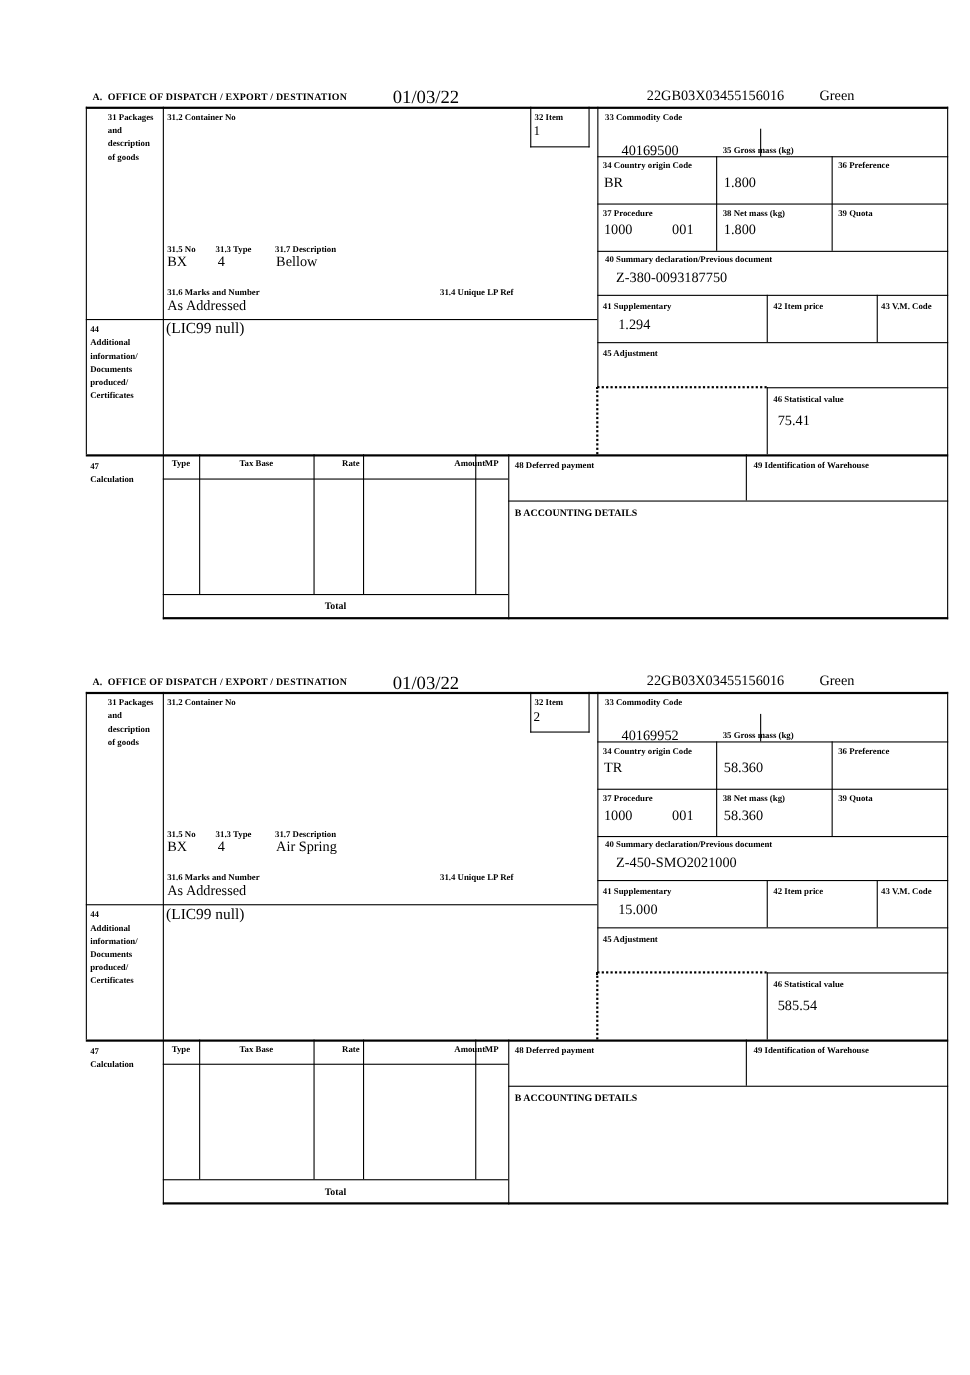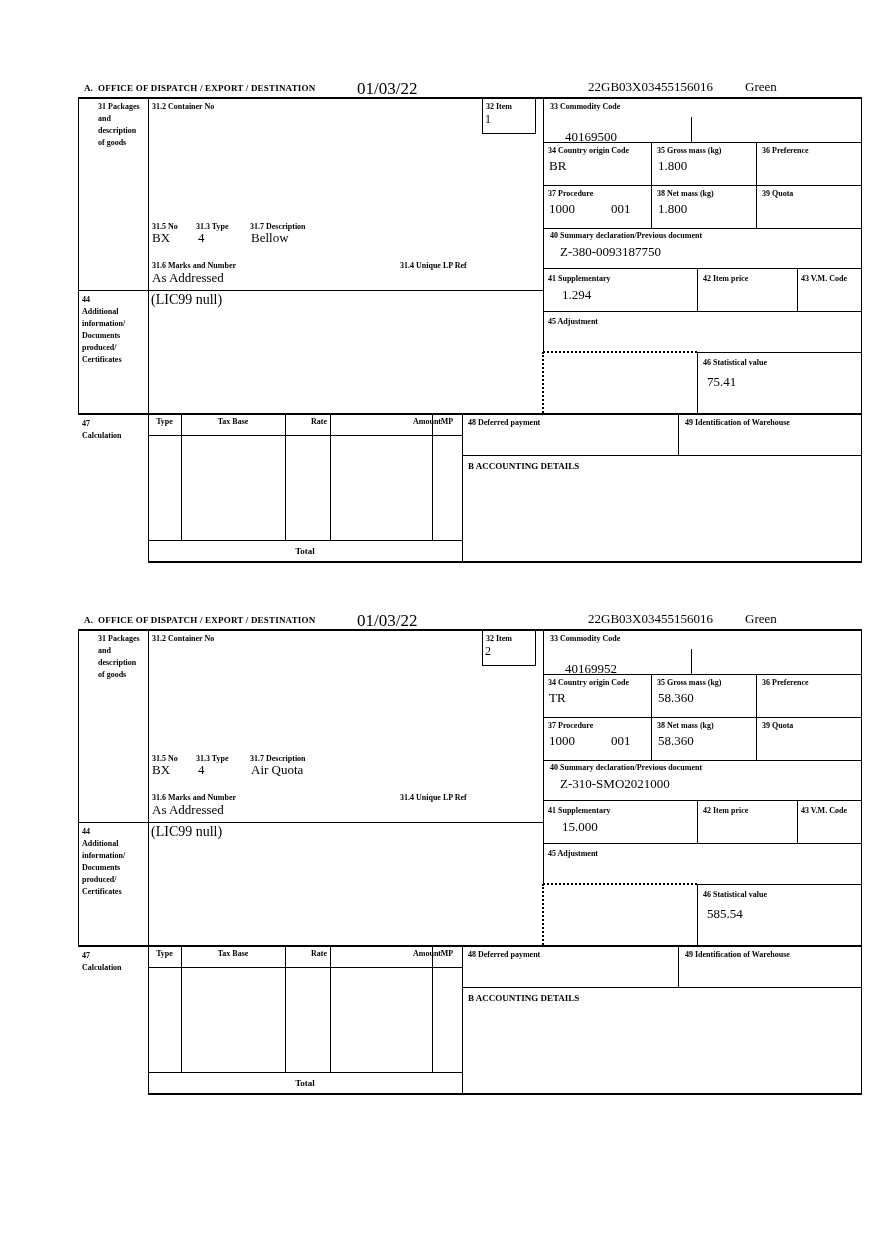--- a/index.html
+++ b/index.html
@@ -59,21 +59,21 @@
   
   .lb{position:absolute;font-size:8px;font-weight:bold;line-height:10px;white-space:nowrap;}
   .lb-multi span{display:block;line-height:12px;white-space:nowrap;}
   .val{position:absolute;font-size:13px;line-height:14px;white-space:nowrap;}
   .lb-31{left:20px;top:4px;}
   .lb-312{left:74px;top:5px;}
   .lb-32{left:408px;top:5px;}
   .v-item{left:407px;top:15px;font-size:12px;}
   .lb-33{left:472px;top:5px;}
   .v-comm{left:487px;top:22px;margin-top:11px;}
-  .lb-34{left:470px;top:49px;} .lb-35{left:579px;top:49px;} .lb-36{left:684px;top:49px;}
+  .lb-34{left:470px;top:49px;} .lb-35{left:579px;top:35px;} .lb-36{left:684px;top:49px;}
   .v-origin{left:471px;top:62px;} .v-gross{left:580px;top:62px;}
   .lb-37{left:470px;top:92px;} .lb-38{left:579px;top:92px;} .lb-39{left:684px;top:92px;}
   .v-proc{left:471px;top:105px;} .v-proc2{left:533px;top:105px;} .v-net{left:580px;top:105px;}
   .lb-40{left:472px;top:134px;}
   .v-prevdoc{left:482px;top:148px;}
   .lb-41{left:470px;top:177px;} .lb-42{left:625px;top:177px;} .lb-43{left:723px;top:177px;}
   .v-suppl{left:484px;top:191px;}
   .lb-45{left:470px;top:220px;}
   .lb-46{left:625px;top:261px;}
   .v-stat{left:629px;top:278px;}
@@ -260,34 +260,34 @@
     <div class="lb lb-35">35 Gross mass (kg)</div>
     <div class="val v-gross">58.360</div>
     <div class="lb lb-36">36 Preference</div>
     <div class="lb lb-37">37 Procedure</div>
     <div class="val v-proc">1000</div>
     <div class="val v-proc2">001</div>
     <div class="lb lb-38">38 Net mass (kg)</div>
     <div class="val v-net">58.360</div>
     <div class="lb lb-39">39 Quota</div>
     <div class="lb lb-40">40 Summary declaration/Previous document</div>
-    <div class="val v-prevdoc">Z-310-SMO2021000</div>
+    <div class="val v-prevdoc">Z-450-SMO2021000</div>
     <div class="lb lb-41">41 Supplementary</div>
     <div class="val v-suppl">15.000</div>
     <div class="lb lb-42">42 Item price</div>
     <div class="lb lb-43">43 V.M. Code</div>
     <div class="lb lb-45">45 Adjustment</div>
     <div class="lb lb-46">46 Statistical value</div>
     <div class="val v-stat">585.54</div>
     <div class="lb lb-315">31.5 No</div>
     <div class="lb lb-313">31.3 Type</div>
     <div class="lb lb-317">31.7 Description</div>
     <div class="val v-pkgno">BX</div>
     <div class="val v-pkgtype">4</div>
-    <div class="val v-desc">Air Quota</div>
+    <div class="val v-desc">Air Spring</div>
     <div class="lb lb-316">31.6 Marks and Number</div>
     <div class="val v-marks">As Addressed</div>
     <div class="lb lb-314">31.4 Unique LP Ref</div>
     <div class="lb lb-44 lb-multi">
       <span>44</span>
       <span>Additional</span>
       <span>information/</span>
       <span>Documents</span>
       <span>produced/</span>
       <span>Certificates</span>

